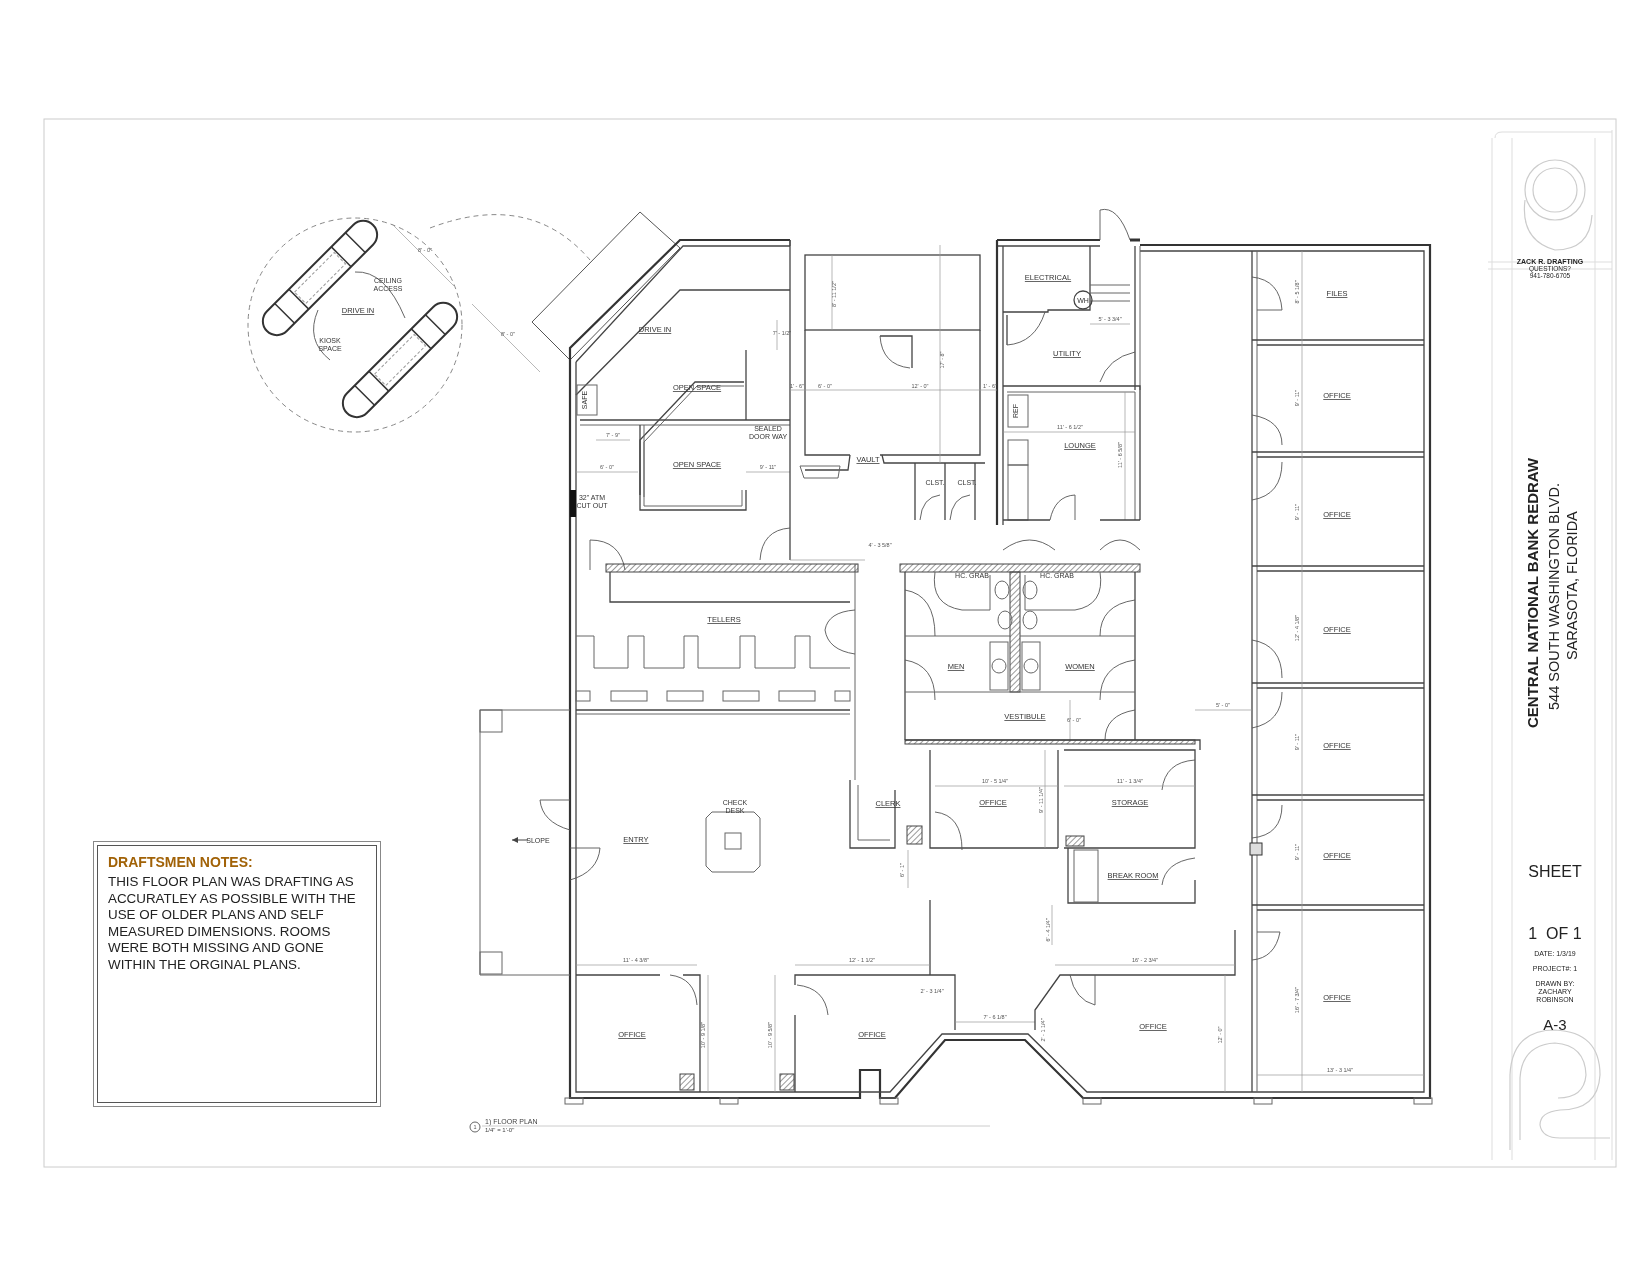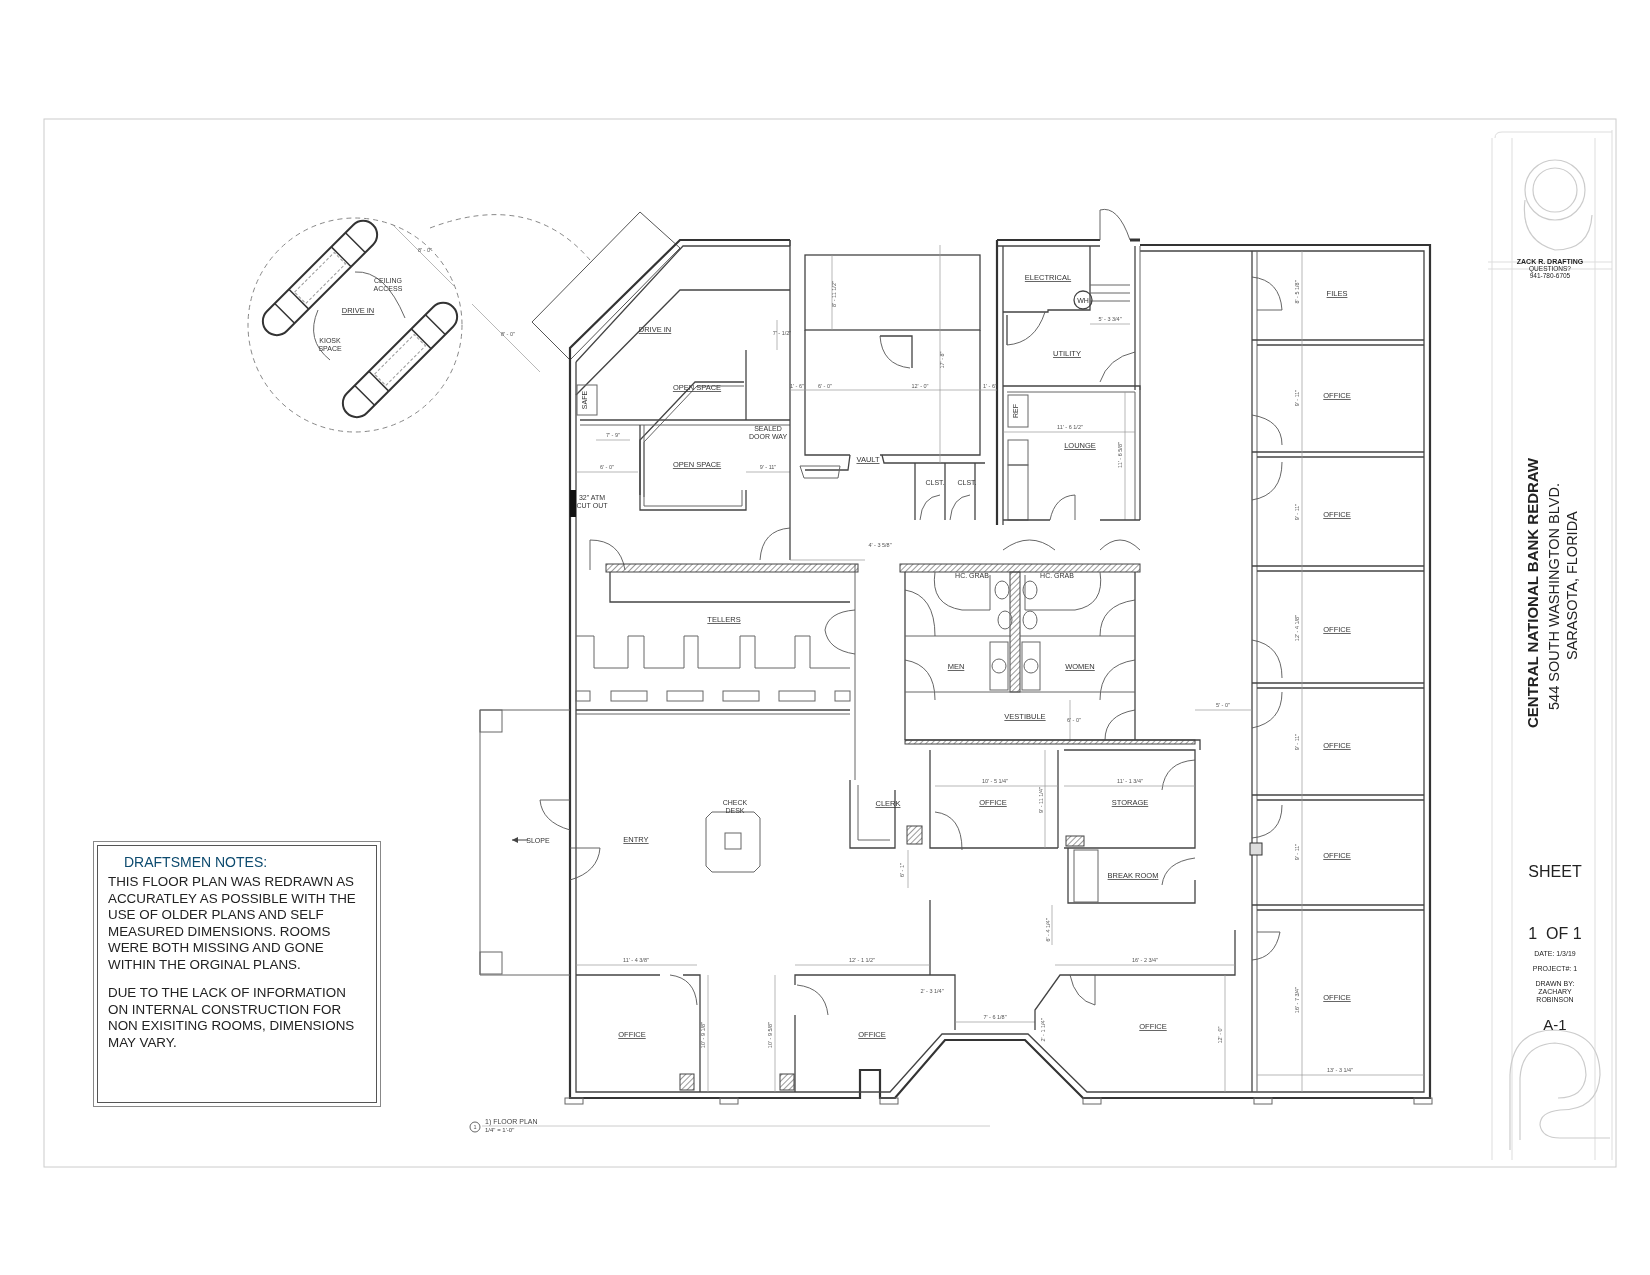--- a/index.html
+++ b/index.html
@@ -9,21 +9,21 @@
   .wall2{fill:none;stroke:#444;stroke-width:1.3;}
   .thin{fill:none;stroke:#666;stroke-width:1;}
   .dim{fill:none;stroke:#999;stroke-width:0.7;}
   .door{fill:none;stroke:#555;stroke-width:0.9;}
   .dash{fill:none;stroke:#888;stroke-width:1;stroke-dasharray:5 4;}
   .hatch{fill:url(#hatch);stroke:#444;stroke-width:1;}
   .lbl{font-family:"Liberation Sans",sans-serif;font-size:7.5px;fill:#333;text-decoration:underline;text-anchor:middle;}
   .lbl2{font-family:"Liberation Sans",sans-serif;font-size:7px;fill:#333;text-anchor:middle;}
   .dimt{font-family:"Liberation Sans",sans-serif;font-size:5.5px;fill:#555;text-anchor:middle;}
   .notes{position:absolute;left:97px;top:845px;width:280px;height:258px;border:1.5px solid #555;outline:1px solid #888;outline-offset:3px;box-sizing:border-box;padding:8px 10px;background:#fff;}
-  .notes h3{margin:0 0 4px 16px;font-size:14px;font-weight:normal;color:#0c4a6e;}
+  .notes h3{margin:0 0 4px 0;font-size:14px;font-weight:bold;color:#a16207;}
   .notes p{margin:0 0 12px 0;font-size:13.4px;line-height:16.5px;color:#222;}
   .tb{position:absolute;font-family:"Liberation Sans",sans-serif;color:#222;text-align:center;}
   .vert{position:absolute;transform:rotate(-90deg);transform-origin:left top;white-space:nowrap;}
 </style>
 </head>
 <body>
 
 <svg width="1650" height="1275" viewBox="0 0 1650 1275">
   <defs>
     <pattern id="hatch" width="4" height="4" patternUnits="userSpaceOnUse" patternTransform="rotate(45)">
@@ -374,36 +374,35 @@
     <circle cx="475" cy="1127" r="5" class="thin"></circle>
     <text x="475" y="1129" class="dimt">1</text>
     <text x="485" y="1124" style="font-size:7px;fill:#444;font-family:'Liberation Sans',sans-serif;">1) FLOOR PLAN</text>
     <text x="485" y="1132" style="font-size:6px;fill:#444;font-family:'Liberation Sans',sans-serif;">1/4" = 1'-0"</text>
     <line x1="482" y1="1126" x2="990" y2="1126" stroke="#ccc" stroke-width="1"></line>
   </g>
 </svg>
 
 <div class="notes">
   <h3>DRAFTSMEN NOTES:</h3>
-  <p>THIS FLOOR PLAN WAS REDRAWN AS ACCURATLEY AS POSSIBLE WITH THE USE OF OLDER PLANS AND SELF MEASURED DIMENSIONS. ROOMS WERE BOTH MISSING AND GONE WITHIN THE ORGINAL PLANS.</p>
-  <p>DUE TO THE LACK OF INFORMATION ON INTERNAL CONSTRUCTION FOR NON EXISITING ROOMS, DIMENSIONS MAY VARY.</p>
+  <p>THIS FLOOR PLAN WAS DRAFTING AS ACCURATLEY AS POSSIBLE WITH THE USE OF OLDER PLANS AND SELF MEASURED DIMENSIONS. ROOMS WERE BOTH MISSING AND GONE WITHIN THE ORGINAL PLANS.</p>
 </div>
 
 <div class="tb" style="left:1500px;top:258px;width:100px;">
   <div style="font-size:7px;font-weight:bold;">ZACK R. DRAFTING</div>
   <div style="font-size:6.5px;">QUESTIONS?</div>
   <div style="font-size:6.5px;">941-780-6705</div>
 </div>
 
 <div class="vert" style="left:1524px;top:728px;font-size:15px;font-weight:bold;">CENTRAL NATIONAL BANK REDRAW</div>
 <div class="vert" style="left:1546px;top:710px;font-size:14.5px;">544 SOUTH WASHINGTON BLVD.</div>
 <div class="vert" style="left:1564px;top:660px;font-size:14.5px;">SARASOTA, FLORIDA</div>
 
 <div class="tb" style="left:1505px;top:863px;width:100px;">
   <div style="font-size:16px;line-height:17px;">SHEET</div>
   <div style="font-size:16px;line-height:17px;white-space:pre;margin-top:45px;">1  OF 1</div>
   <div style="font-size:7px;margin-top:8px;">DATE: 1/3/19</div>
   <div style="font-size:7px;margin-top:8px;">PROJECT#: 1</div>
   <div style="font-size:7px;margin-top:8px;line-height:8px;">DRAWN BY:</div>
   <div style="font-size:7px;line-height:8px;">ZACHARY</div>
   <div style="font-size:7px;line-height:8px;">ROBINSON</div>
-  <div style="font-size:15px;margin-top:12px;">A-1</div>
+  <div style="font-size:15px;margin-top:12px;">A-3</div>
 </div>
 
 </body></html>

